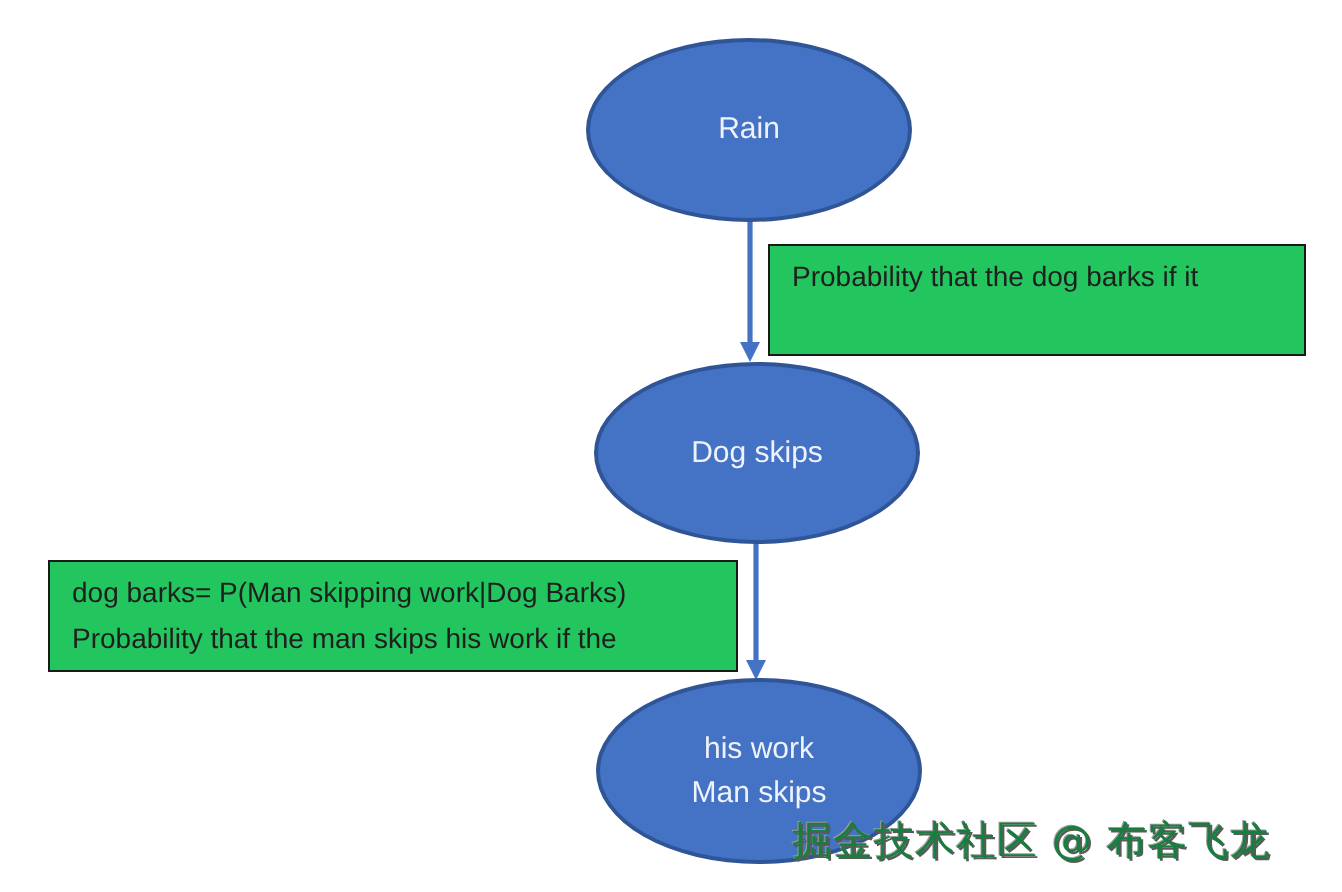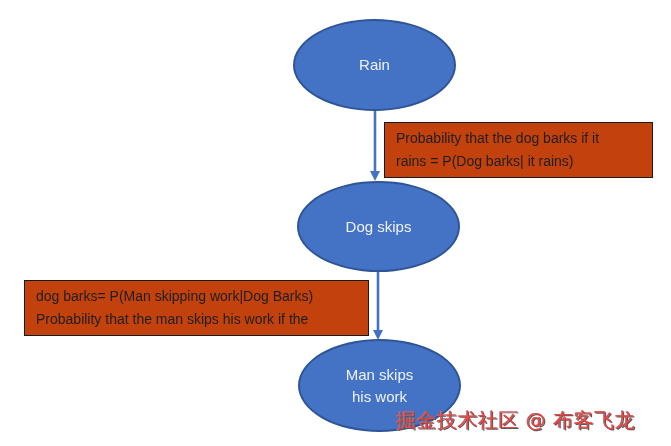--- a/index.html
+++ b/index.html
@@ -37,36 +37,36 @@
       align-items: center;
       justify-content: center;
       text-align: center;
       font-size: 15px;
       line-height: 22px;
     }
     .node span { display: block; }
     .note {
       position: absolute;
       box-sizing: border-box;
-      background: #c2410c;
+      background: #22c55e;
       border: 1.3px solid #1a1a1a;
       color: #1f1f1f;
       font-size: 14px;
       line-height: 23px;
       padding: 4px 11px;
       white-space: nowrap;
     }
     .note span { display: block; }
     .watermark {
       position: absolute;
       left: 396px;
       top: 403px;
       font-family: "DejaVu Sans", sans-serif;
       font-size: 20px;
-      color: #ef4444;
+      color: #15803d;
       letter-spacing: 0.5px;
       text-shadow: 1px 1px 0 #5a5a5a, -0.5px -0.5px 0 #9a9a9a;
       white-space: nowrap;
     }
   </style>
 </head>
 <body>
 
 <div class="canvas">
 
@@ -79,31 +79,30 @@
     <line x1="375" y1="106" x2="375" y2="172" stroke="#4472c4" stroke-width="2.6" marker-end="url(#arrowhead)"></line>
     <line x1="378" y1="267" x2="378" y2="331" stroke="#4472c4" stroke-width="2.6" marker-end="url(#arrowhead)"></line>
   </svg>
 
   <div class="node" style="left:293px; top:15px; width:163px; height:92px;">
     <span>Rain</span>
   </div>
 
   <div class="note" style="left:384px; top:118px; width:269px; height:56px;">
     <span>Probability that the dog barks if it</span>
-    <span>rains = P(Dog barks| it rains)</span>
   </div>
 
   <div class="node" style="left:297px; top:177px; width:163px; height:91px;">
     <span>Dog skips</span>
   </div>
 
   <div class="note" style="left:24px; top:276px; width:345px; height:56px;">
     <span>dog barks= P(Man skipping work|Dog Barks)</span>
     <span>Probability that the man skips his work if the</span>
   </div>
 
   <div class="node" style="left:298px; top:335px; width:163px; height:93px;">
+    <span>his work</span>
     <span>Man skips</span>
-    <span>his work</span>
   </div>
 
   <div class="watermark">掘金技术社区 @ 布客飞龙</div>
 </div>
 
 </body></html>

